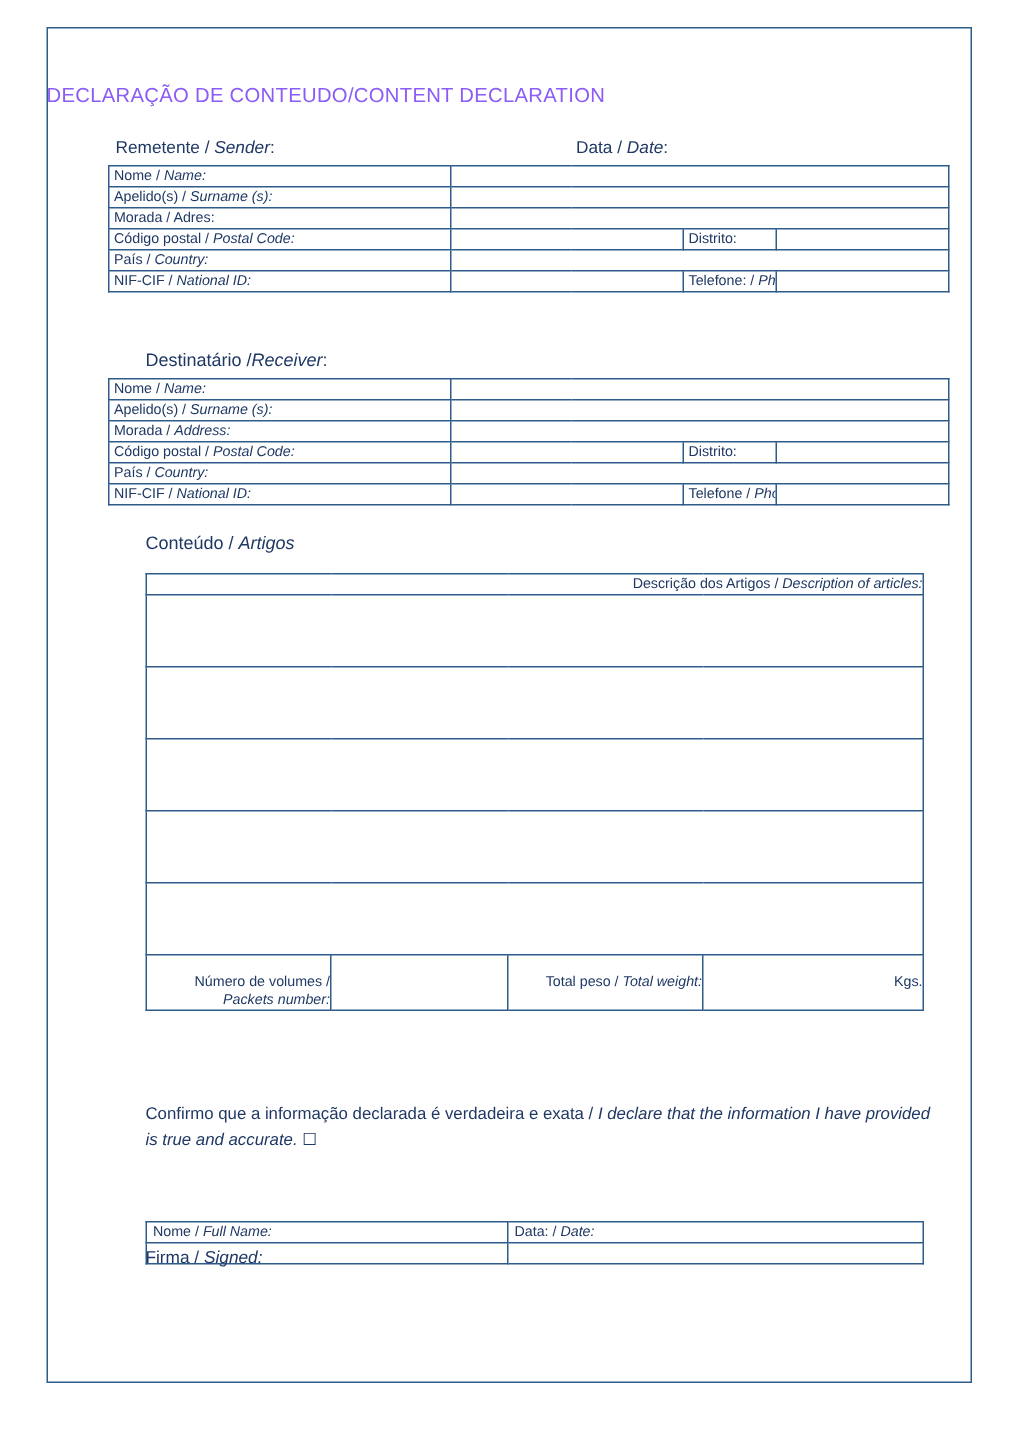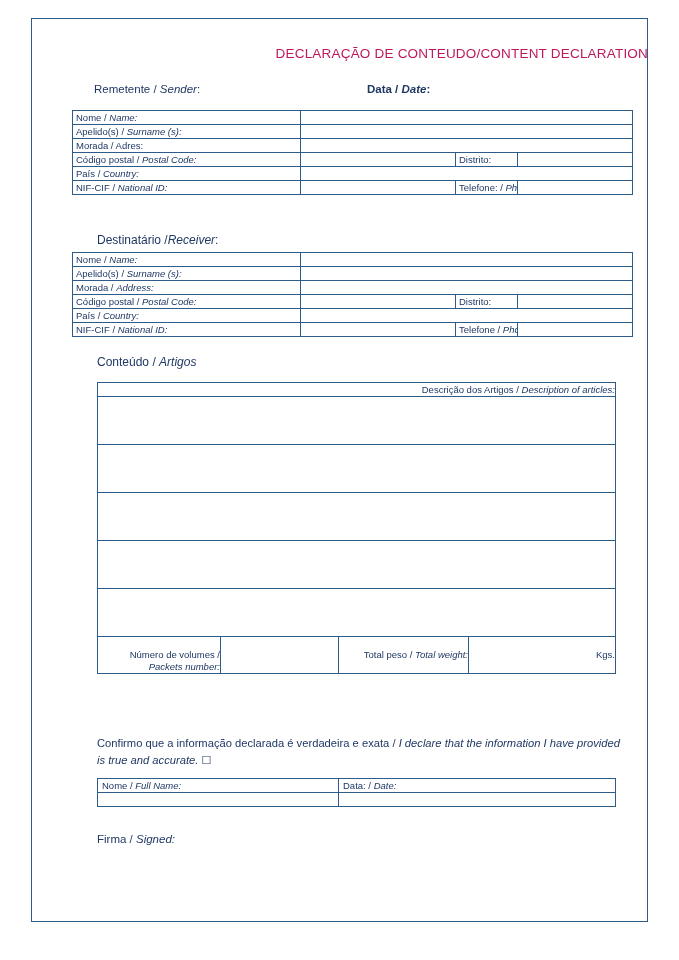--- a/index.html
+++ b/index.html
@@ -32,42 +32,41 @@
   .content {
     position: absolute;
     left: 31px;
     top: 18px;
     width: 617px;
     height: 904px;
     box-sizing: border-box;
     padding: 0;
   }
   .doc-title {
-    text-align: right;
+    text-align: left;
     font-size: 13.5px;
     letter-spacing: 0.2px;
-    color: #be185d;
-    margin-top: 28px;
+    color: #8b5cf6;
+    margin-top: 38px;
   }
   .row-labels {
     margin-top: 22px;
     position: relative;
     height: 18px;
     font-size: 11.5px;
   }
   .sender-label {
     position: absolute;
-    left: 63px;
+    left: 46px;
     top: 0;
   }
   .date-label {
     position: absolute;
-    left: 336px;
+    left: 353px;
     top: 0;
-    font-weight: bold;
   }
   .ital {
     font-style: italic;
   }
   .section-label {
     font-size: 12px;
     margin-left: 65px;
   }
   table.grid {
     border-collapse: collapse;
@@ -271,21 +270,21 @@
           <td><span>Número de volumes /</span><br><span class="ital">Packets number:</span></td>
           <td class="blank"></td>
           <td><span>Total peso / </span><span class="ital">Total weight:</span></td>
           <td>Kgs.</td>
         </tr>
       </tbody>
     </table>
 
     <div class="confirm" style="top:717px;"><span>Confirmo que a informação declarada é verdadeira e exata / </span><span class="ital">I declare that the information I have provided is true and accurate.</span> <span class="box-glyph">☐</span></div>
 
-    <table class="sign-table" style="top:760px;">
+    <table class="sign-table" style="top:796px;">
       <colgroup>
           <col style="width:241px">
           <col style="width:277px">
         </colgroup>
       <tbody>
         <tr>
           <td><span>Nome / </span><span class="ital">Full Name:</span></td>
           <td><span>Data: / </span><span class="ital">Date:</span></td>
         </tr>
         <tr>

